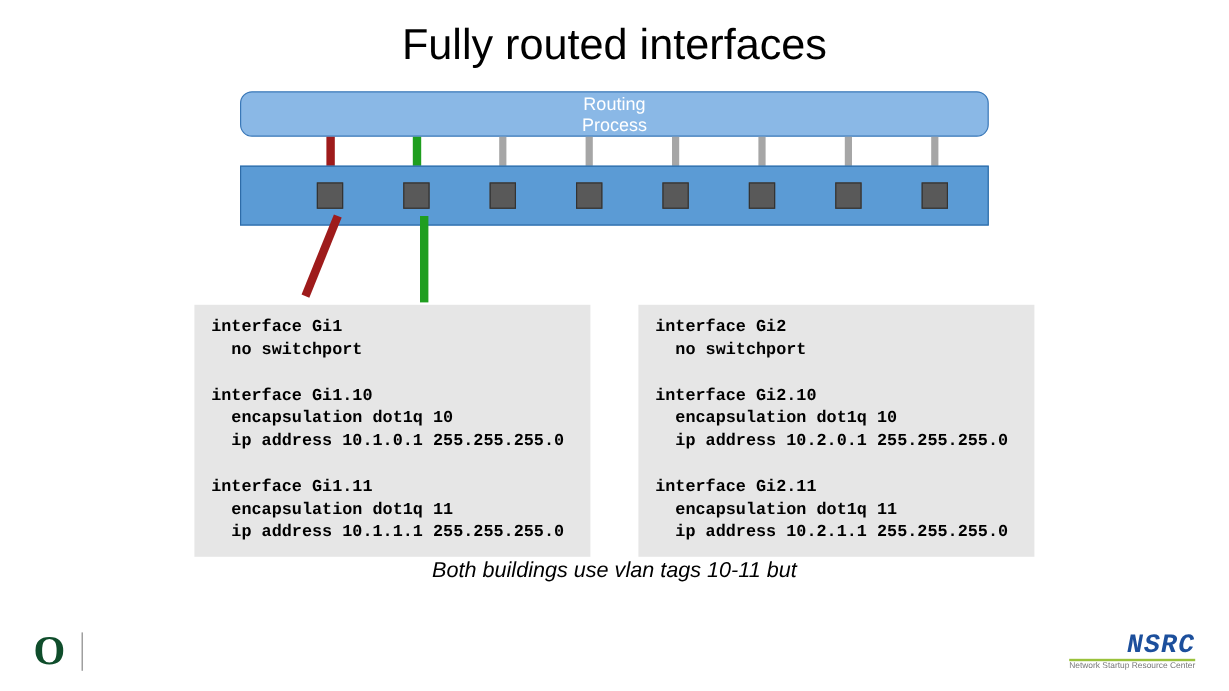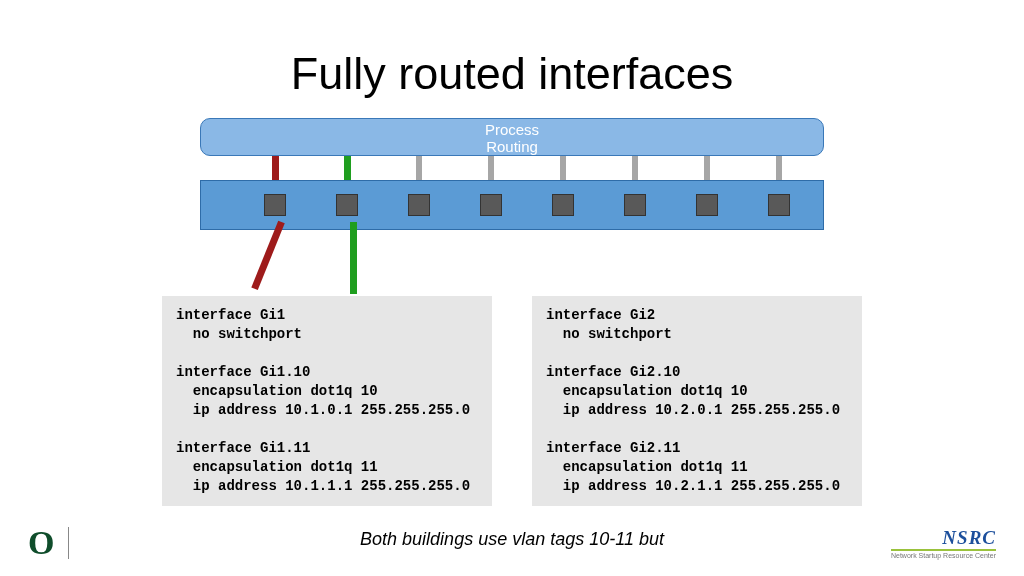--- a/index.html
+++ b/index.html
@@ -6,23 +6,23 @@
   body {
     width: 1024px;
     height: 576px;
     font-family: Arial, Helvetica, sans-serif;
     background: #fff;
     position: relative;
     overflow: hidden;
   }
   .title {
     text-align: center;
-    font-size: 45px;
+    font-size: 36px;
     font-weight: 400;
-    padding-top: 48px;
+    padding-top: 16px;
     color: #000;
   }
   .diagram {
     position: relative;
     width: 624px;
     height: 170px;
     margin: 18px auto 0 auto;
   }
   .routing-box {
     position: absolute;
@@ -92,21 +92,21 @@
     padding: 10px 14px;
     white-space: pre;
     width: 330px;
     color: #000;
     font-weight: bold;
   }
   .caption {
     text-align: center;
     font-style: italic;
     font-size: 18px;
-    margin-top: 22px;
+    margin-top: 0;
     color: #000;
     line-height: 22px;
   }
   .footer {
     position: absolute;
     bottom: 14px;
     left: 0; right: 0;
     display: flex;
     justify-content: space-between;
     align-items: center;
@@ -129,44 +129,44 @@
   .uo-text {
     font-family: Georgia, serif;
     font-size: 12px;
     letter-spacing: 2px;
     color: #222;
   }
   .nsrc {
     text-align: right;
   }
   .nsrc-big {
-    font-family: Liberation Serif, serif;
+    font-family: Liberation Mono, monospace;
     font-weight: 900;
-    font-size: 19px;
+    font-size: 22px;
     color: #1c4f9c;
     font-style: italic;
     letter-spacing: 1px;
     line-height: 22px;
   }
   .nsrc-sub {
     font-size: 7px;
     color: #777;
     border-top: 2px solid #9ac23c;
     padding-top: 1px;
   }
 </style>
 </head>
 <body>
 
 <h1 class="title">Fully routed interfaces</h1>
 
 <div class="diagram">
   <div class="routing-box">
+    <div>Routing</div>
     <div>Process</div>
-    <div>Routing</div>
   </div>
 
   <div class="conn red" style="left:72px"></div>
   <div class="conn green" style="left:144px"></div>
   <div class="conn" style="left:216px"></div>
   <div class="conn" style="left:288px"></div>
   <div class="conn" style="left:360px"></div>
   <div class="conn" style="left:432px"></div>
   <div class="conn" style="left:504px"></div>
   <div class="conn" style="left:576px"></div>

